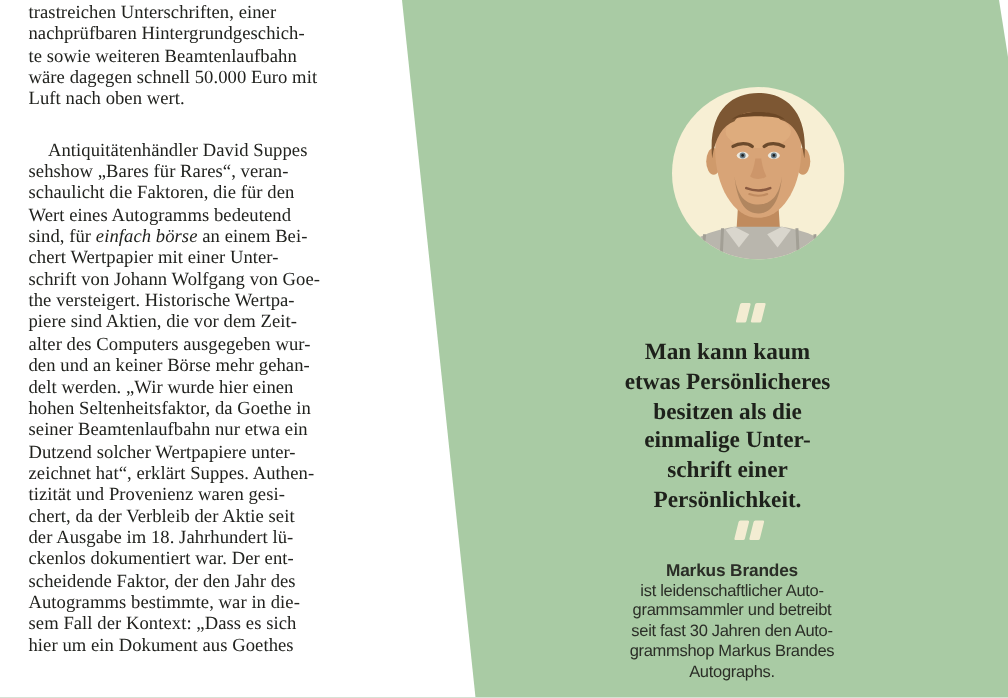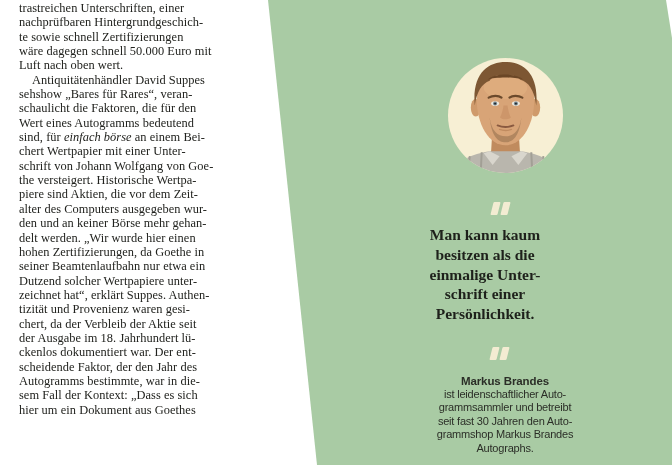--- a/index.html
+++ b/index.html
@@ -19,21 +19,21 @@
   }
   
   .article{
     position:absolute;left:19px;top:1px;width:236px;
     font-family:"Liberation Serif",serif;
     font-size:12.4px;line-height:14.35px;
     color:var(--article-text);
     letter-spacing:0.05px;
   }
   .article .line{white-space:nowrap;}
-  .article .para + .para .line:first-child{text-indent:13px;}
+  .article .para + .para .line:first-child{text-indent:13px;margin-top:20px;}
   
   .panel{
     position:absolute;left:0;top:0;width:672px;height:465px;
     background:var(--panel-bg);
     -webkit-clip-path:polygon(268px 0, 666px 0, 672px 38px, 672px 465px, 317px 465px);
     clip-path:polygon(268px 0, 666px 0, 672px 38px, 672px 465px, 317px 465px);
   }
   
   .portrait{position:absolute;left:448px;top:58px;width:115px;height:115px;}
   
@@ -44,55 +44,55 @@
   
   .pull-quote{
     position:absolute;left:375px;top:225px;width:220px;
     text-align:center;
     font-family:"Liberation Serif",serif;
     font-weight:bold;font-size:15.5px;line-height:19.8px;
     color:var(--quote-text);
   }
   
   .attribution{
-    position:absolute;left:405px;top:374px;width:200px;
+    position:absolute;left:388px;top:374px;width:200px;
     text-align:center;
     font-family:"Liberation Sans",sans-serif;
     color:var(--attr-text);
   }
   .attribution .attr-name{font-weight:bold;font-size:11.5px;line-height:14px;letter-spacing:-0.1px;}
   .attribution .attr-line{font-size:11px;line-height:13.4px;letter-spacing:-0.2px;}
 </style>
 </head>
 <body>
 
 <div class="page">
 
   <div class="article" id="article">
       <div class="para">
         <div class="line"><span>trastreichen Unterschriften, einer</span></div>
         <div class="line"><span>nachprüfbaren Hintergrundgeschich-</span></div>
-        <div class="line"><span>te sowie schnell Zertifizierungen</span></div>
+        <div class="line"><span>te sowie weiteren Beamtenlaufbahn</span></div>
         <div class="line"><span>wäre dagegen schnell 50.000 Euro mit</span></div>
         <div class="line"><span>Luft nach oben wert.</span></div>
       </div>
       <div class="para">
         <div class="line"><span>Antiquitätenhändler David Suppes</span></div>
         <div class="line"><span>sehshow „Bares für Rares“, veran-</span></div>
         <div class="line"><span>schaulicht die Faktoren, die für den</span></div>
         <div class="line"><span>Wert eines Autogramms bedeutend</span></div>
         <div class="line"><span>sind, für </span><i>einfach börse</i><span> an einem Bei-</span></div>
         <div class="line"><span>chert Wertpapier mit einer Unter-</span></div>
         <div class="line"><span>schrift von Johann Wolfgang von Goe-</span></div>
         <div class="line"><span>the versteigert. Historische Wertpa-</span></div>
         <div class="line"><span>piere sind Aktien, die vor dem Zeit-</span></div>
         <div class="line"><span>alter des Computers ausgegeben wur-</span></div>
         <div class="line"><span>den und an keiner Börse mehr gehan-</span></div>
         <div class="line"><span>delt werden. „Wir wurde hier einen</span></div>
-        <div class="line"><span>hohen Zertifizierungen, da Goethe in</span></div>
+        <div class="line"><span>hohen Seltenheitsfaktor, da Goethe in</span></div>
         <div class="line"><span>seiner Beamtenlaufbahn nur etwa ein</span></div>
         <div class="line"><span>Dutzend solcher Wertpapiere unter-</span></div>
         <div class="line"><span>zeichnet hat“, erklärt Suppes. Authen-</span></div>
         <div class="line"><span>tizität und Provenienz waren gesi-</span></div>
         <div class="line"><span>chert, da der Verbleib der Aktie seit</span></div>
         <div class="line"><span>der Ausgabe im 18. Jahrhundert lü-</span></div>
         <div class="line"><span>ckenlos dokumentiert war. Der ent-</span></div>
         <div class="line"><span>scheidende Faktor, der den Jahr des</span></div>
         <div class="line"><span>Autogramms bestimmte, war in die-</span></div>
         <div class="line"><span>sem Fall der Kontext: „Dass es sich</span></div>
@@ -147,20 +147,21 @@
     </g>
   </svg>
 
   <div class="qmark open">
       <span></span>
       <span></span>
     </div>
 
   <div class="pull-quote" id="pullquote">
       <div>Man kann kaum</div>
+      <div>etwas Persönlicheres</div>
       <div>besitzen als die</div>
       <div>einmalige Unter-</div>
       <div>schrift einer</div>
       <div>Persönlichkeit.</div>
     </div>
 
   <div class="qmark close">
       <span></span>
       <span></span>
     </div>

